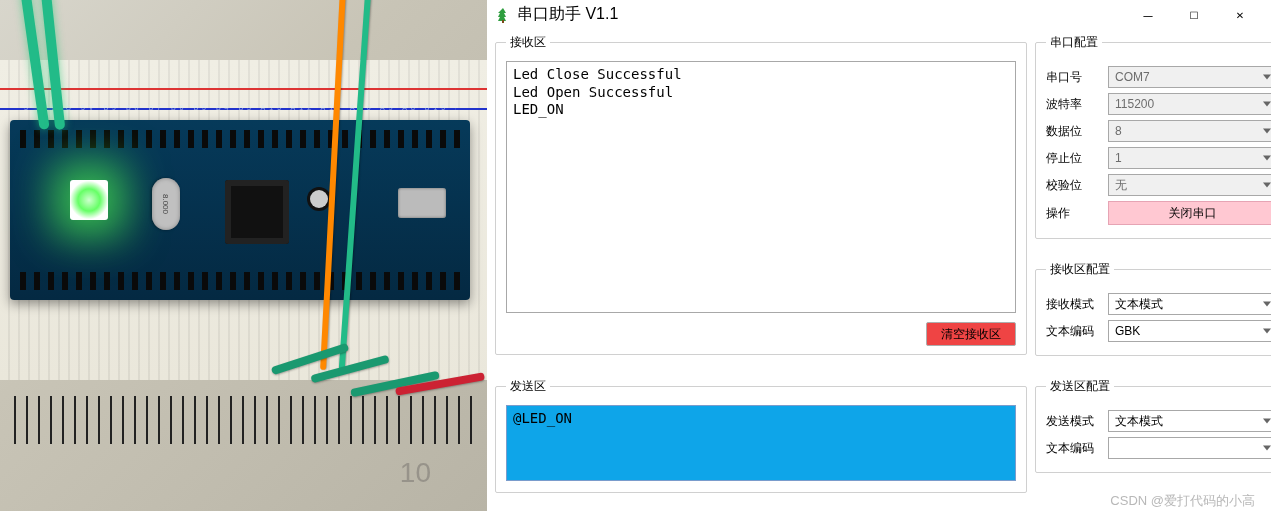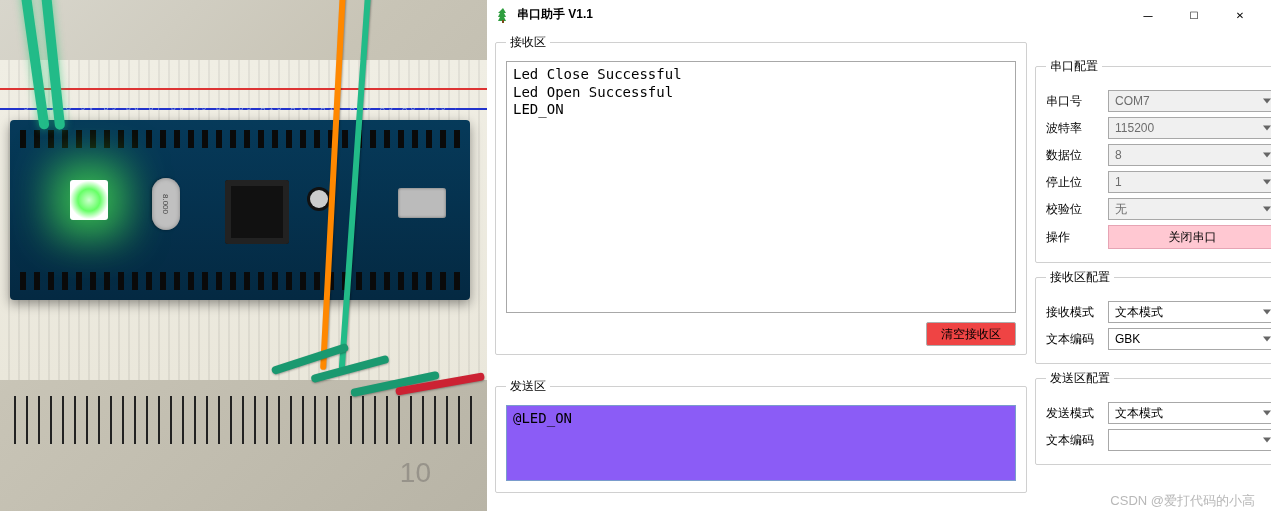--- a/index.html
+++ b/index.html
@@ -88,38 +88,38 @@
     flex-direction: column;
     background:#fff;
     position:relative;
   }
   .titlebar {
     height:30px; display:flex; align-items:center; padding:0 8px; gap:6px;
     border-bottom:1px solid transparent;
   }
   .titlebar .ico { width:16px; height:16px; position:relative;}
   .titlebar .ico svg{width:16px;height:16px;display:block;}
-  .titlebar .title { font-size:12px; color:#000;font-weight:bold;}
+  .titlebar .title { font-size:16px; color:#000;}
   .winbtns { margin-left:auto; display:flex;}
   .winbtn { width:46px; height:30px; display:flex; align-items:center; justify-content:center; font-family:Segoe UI Symbol,system-ui; font-size:10px;}
   .app-body { flex:1; display:flex; padding:4px 8px 8px 8px; gap:8px;}
   .col-left { flex:1; display:flex; flex-direction:column; gap:23px;}
-  .col-right { width:228px; display:flex; flex-direction:column; gap:6px;margin-top:24px;}
+  .col-right { width:228px; display:flex; flex-direction:column; gap:22px;}
   fieldset {
     border:1px solid #d0d0d0; border-radius:2px; margin:0; padding:10px 10px 8px;
     position:relative;
   }
   legend { padding:0 4px; font-size:12px; color:#000;}
   .recv-box {
     width:100%; height:252px; border:1px solid #a8a8a8; background:#fff; resize:none;
     font-family:"SimSun","NSimSun",monospace; font-size:14px; padding:4px 6px; outline:none;
     overflow-y:scroll; white-space:pre; line-height:1.25;
   }
   .send-box {
-    width:100%; height:76px; border:1px solid #7a9ccc; background:#8b5cf6; resize:none;
+    width:100%; height:76px; border:1px solid #7a9ccc; background:#0ea5e9; resize:none;
     font-family:"SimSun","NSimSun",monospace; font-size:14px; padding:4px 6px; outline:none;
     overflow-y:scroll;
   }
   .btn-row { display:flex; justify-content:flex-end; gap:8px; margin-top:6px;}
   button.std {
     min-width:84px; height:24px; font-size:12px; background:#ef4444; border:1px solid #adadad;
     border-radius:2px; padding:0 14px; cursor:pointer;
   }
   .cfg-row { display:flex; align-items:center; margin:5px 0; gap:8px;}
   .cfg-row label { width:54px; text-align:left; color:#000;}

